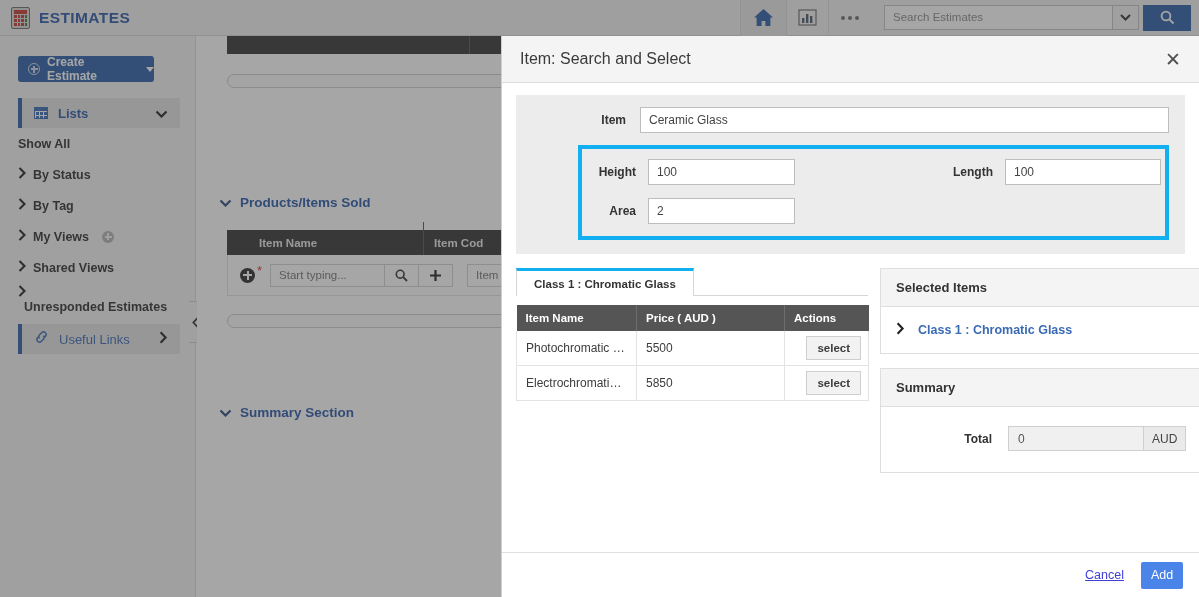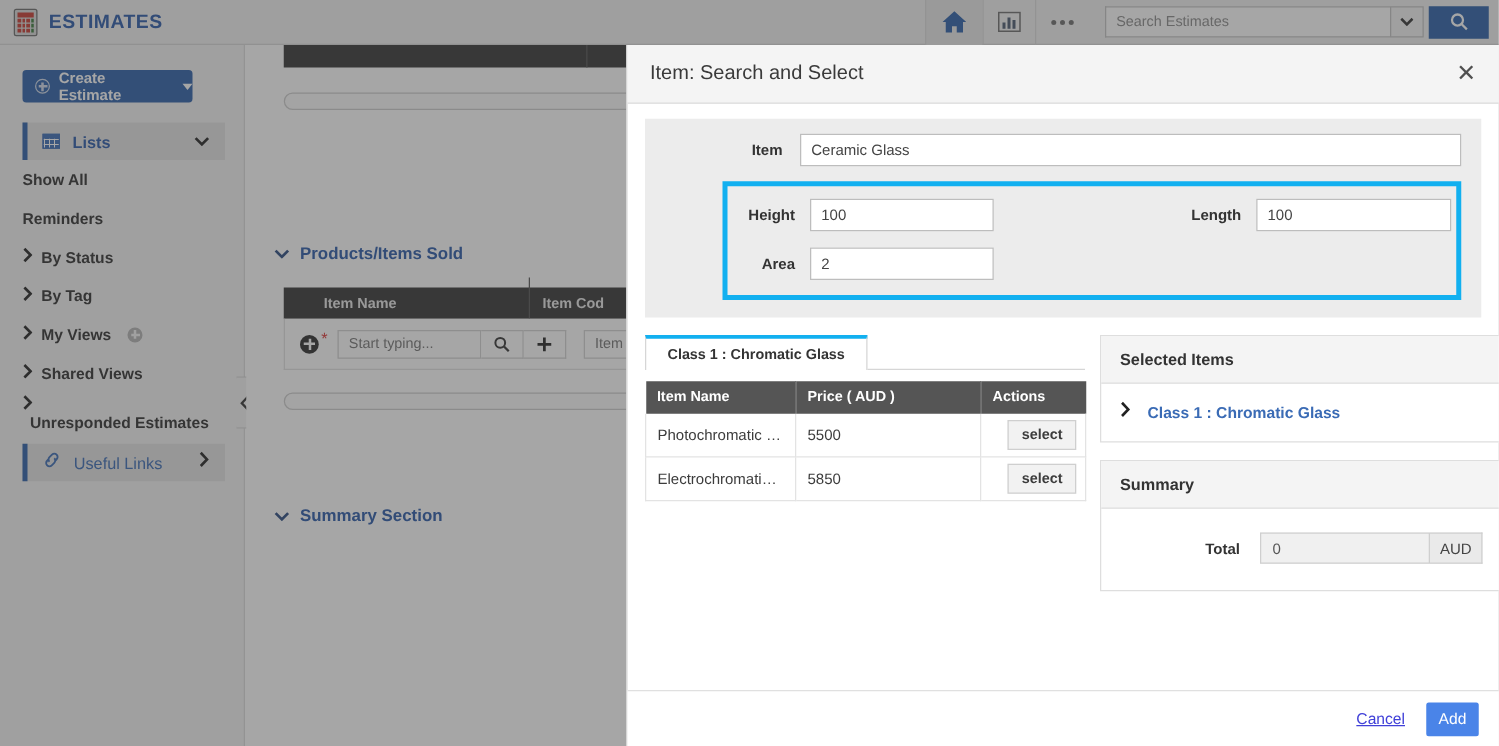--- a/index.html
+++ b/index.html
@@ -40,21 +40,21 @@
   }
   .topbar-right { margin-left: auto; display: flex; align-items: center; height: 36px; }
   .tb-icon {
     width: 42px; height: 36px; display: flex; align-items: center; justify-content: center;
     border-left: 1px solid #dcdcdc;
   }
   .tb-icon.home { background: #e9e9e9; width: 46px; }
   .tb-icon svg { display: block; }
   .dots { display: flex; gap: 3px; }
   .dots b { width: 4px; height: 4px; border-radius: 50%; background: #6e6e6e; display: block; }
-  .search-wrap { display: flex; align-items: center; margin: 0 8px 0 14px; }
+  .search-wrap { display: flex; margin: 0 8px 0 14px; }
   .search-input {
     width: 228px; height: 25px; border: 1px solid #c4c4c4; border-right: none;
     background: #fff; font-size: 11.5px; color: #777; padding: 0 8px; outline: none;
     font-family: "Liberation Sans", sans-serif;
   }
   .search-input::placeholder { color: #8b8b8b; }
   .search-caret {
     width: 27px; height: 25px; border: 1px solid #c4c4c4; background: #f4f4f4;
     display: flex; align-items: center; justify-content: center;
   }
@@ -380,23 +380,20 @@
       <span class="label">Lists</span>
       <span class="chev-d">
         <svg width="13" height="8" viewBox="0 0 13 8">
             <path d="M1.5 1.5l5 5 5-5" fill="none" stroke="#222" stroke-width="2.2"></path>
           </svg>
       </span>
     </div>
 
     <div class="nav-item indent">
       <span>Show All</span>
-    </div>
-    <div class="nav-item indent">
-      <span>Reminders</span>
     </div>
     <div class="nav-item">
       <span>
         <svg width="8" height="12" viewBox="0 0 8 12">
             <path d="M1.5 1l5 5-5 5" fill="none" stroke="#222" stroke-width="2.1"></path>
           </svg>
       </span>
       <span>By Status</span>
     </div>
     <div class="nav-item">

